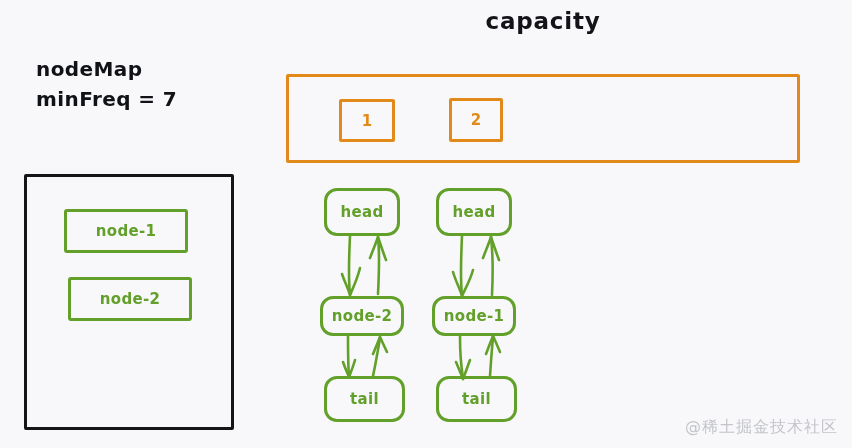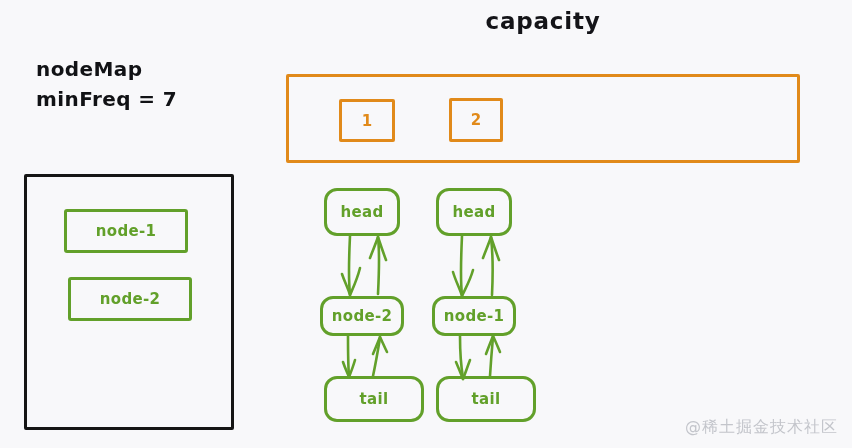--- a/index.html
+++ b/index.html
@@ -120,21 +120,21 @@
     align-items: center;
     justify-content: center;
     color: #62a02a;
     font-size: 15px;
     font-weight: 600;
     letter-spacing: 0.3px;
     background: transparent;
   }
   .ll-node.head { top: 0px;   width: 76px; height: 48px; }
   .ll-node.mid  { top: 108px; width: 84px; height: 40px; left: 4px; }
-  .ll-node.tail { top: 188px; width: 100px; height: 46px; }
+  .ll-node.tail { top: 188px; width: 81px; height: 46px; }
 
   .arrow-svg {
     position: absolute;
     left: 0;
     top: 0;
     width: 120px;
     height: 240px;
     overflow: visible;
     pointer-events: none;
   }

